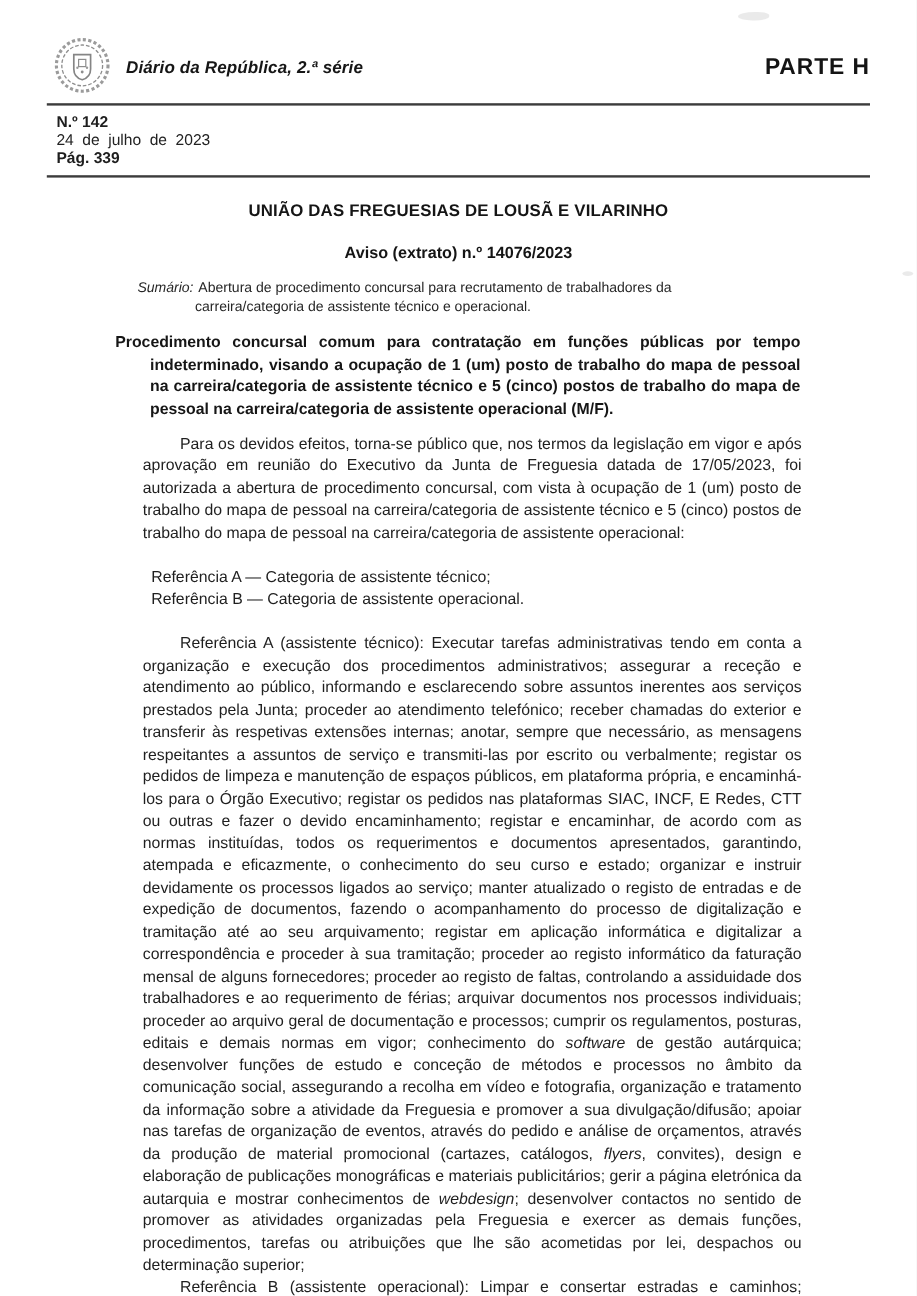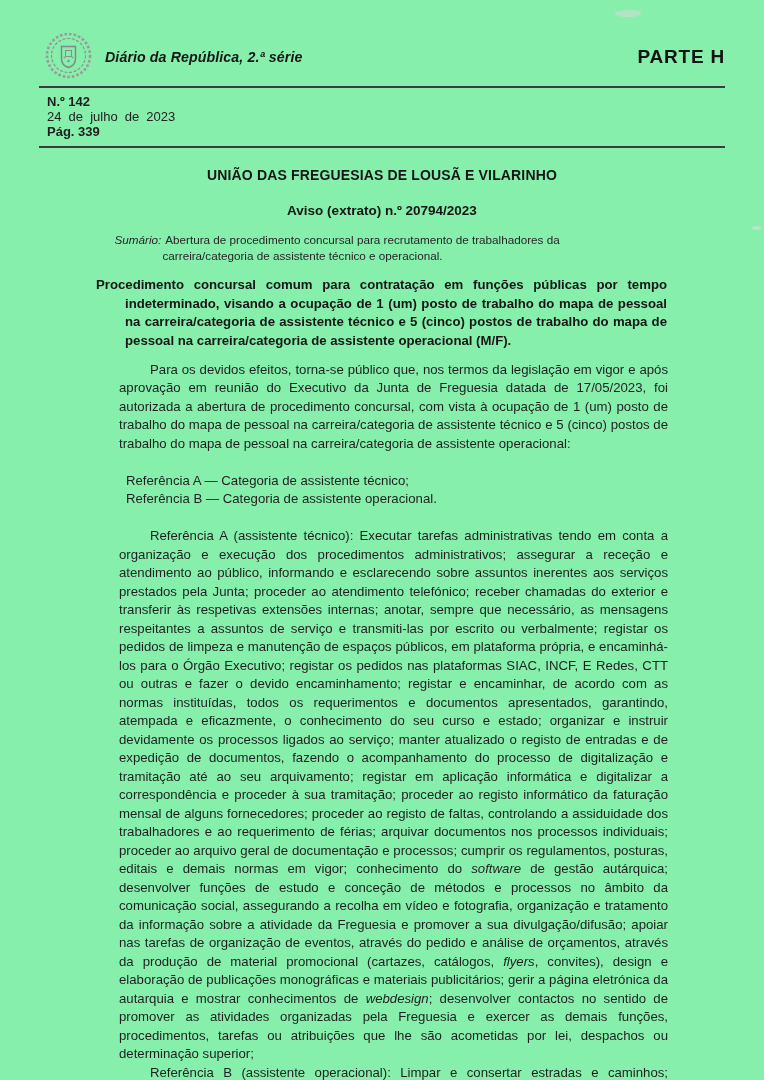--- a/index.html
+++ b/index.html
@@ -1,21 +1,21 @@
 <!DOCTYPE html>
 <html lang="pt"><head>
 <meta charset="utf-8">
 <style>
   html, body { margin: 0; padding: 0; background: #e9e9e9; }
   .page {
     position: relative;
     width: 764px;
     height: 1080px;
     margin: 0 auto;
-    background: #86efac;
+    background: #ffffff;
     color: #1e1e1e;
     font-family: "Liberation Sans", "DejaVu Sans", sans-serif;
     overflow: hidden;
     -webkit-font-smoothing: antialiased;
   }
   
   .masthead {
     display: flex;
     align-items: center;
     gap: 13px;
@@ -139,21 +139,21 @@
   <div class="info-row">
     <span class="issue-number">N.º 142</span>
     <span class="issue-date">24 de julho de 2023</span>
     <span class="page-number">Pág. 339</span>
   </div>
 
   <div class="rule2"></div>
 
   <div class="entity-title">UNIÃO DAS FREGUESIAS DE LOUSÃ E VILARINHO</div>
 
-  <div class="notice-title">Aviso (extrato) n.º 20794/2023</div>
+  <div class="notice-title">Aviso (extrato) n.º 14076/2023</div>
 
   <p class="summary"><span class="it summary-label">Sumário:</span><span>Abertura de procedimento concursal para recrutamento de trabalhadores da carreira/categoria de assistente técnico e operacional.</span></p>
 
   <p class="lead">Procedimento concursal comum para contratação em funções públicas por tempo indeterminado, visando a ocupação de 1 (um) posto de trabalho do mapa de pessoal na carreira/categoria de assistente técnico e 5 (cinco) postos de trabalho do mapa de pessoal na carreira/categoria de assistente operacional (M/F).</p>
 
   <div class="doc-body">
       <p class="indent justify"><span>Para os devidos efeitos, torna-se público que, nos termos da legislação em vigor e após aprovação em reunião do Executivo da Junta de Freguesia datada de 17/05/2023, foi autorizada a abertura de procedimento concursal, com vista à ocupação de 1 (um) posto de trabalho do mapa de pessoal na carreira/categoria de assistente técnico e 5 (cinco) postos de trabalho do mapa de pessoal na carreira/categoria de assistente operacional:</span></p>
       <p class="ref gap-before"><span>Referência A — Categoria de assistente técnico;</span></p>
       <p class="ref"><span>Referência B — Categoria de assistente operacional.</span></p>
       <p class="indent justify gap-before"><span>Referência A (assistente técnico): Executar tarefas administrativas tendo em conta a organização e execução dos procedimentos administrativos; assegurar a receção e atendimento ao público, informando e esclarecendo sobre assuntos inerentes aos serviços prestados pela Junta; proceder ao atendimento telefónico; receber chamadas do exterior e transferir às respetivas extensões internas; anotar, sempre que necessário, as mensagens respeitantes a assuntos de serviço e transmiti-las por escrito ou verbalmente; registar os pedidos de limpeza e manutenção de espaços públicos, em plataforma própria, e encaminhá-los para o Órgão Executivo; registar os pedidos nas plataformas SIAC, INCF, E Redes, CTT ou outras e fazer o devido encaminhamento; registar e encaminhar, de acordo com as normas instituídas, todos os requerimentos e documentos apresentados, garantindo, atempada e eficazmente, o conhecimento do seu curso e estado; organizar e instruir devidamente os processos ligados ao serviço; manter atualizado o registo de entradas e de expedição de documentos, fazendo o acompanhamento do processo de digitalização e tramitação até ao seu arquivamento; registar em aplicação informática e digitalizar a correspondência e proceder à sua tramitação; proceder ao registo informático da faturação mensal de alguns fornecedores; proceder ao registo de faltas, controlando a assiduidade dos trabalhadores e ao requerimento de férias; arquivar documentos nos processos individuais; proceder ao arquivo geral de documentação e processos; cumprir os regulamentos, posturas, editais e demais normas em vigor; conhecimento do </span><span class="it">software</span><span> de gestão autárquica; desenvolver funções de estudo e conceção de métodos e processos no âmbito da comunicação social, assegurando a recolha em vídeo e fotografia, organização e tratamento da informação sobre a atividade da Freguesia e promover a sua divulgação/difusão; apoiar nas tarefas de organização de eventos, através do pedido e análise de orçamentos, através da produção de material promocional (cartazes, catálogos, </span><span class="it">flyers</span><span>, convites), design e elaboração de publicações monográficas e materiais publicitários; gerir a página eletrónica da autarquia e mostrar conhecimentos de </span><span class="it">webdesign</span><span>; desenvolver contactos no sentido de promover as atividades organizadas pela Freguesia e exercer as demais funções, procedimentos, tarefas ou atribuições que lhe são acometidas por lei, despachos ou determinação superior;</span></p>

